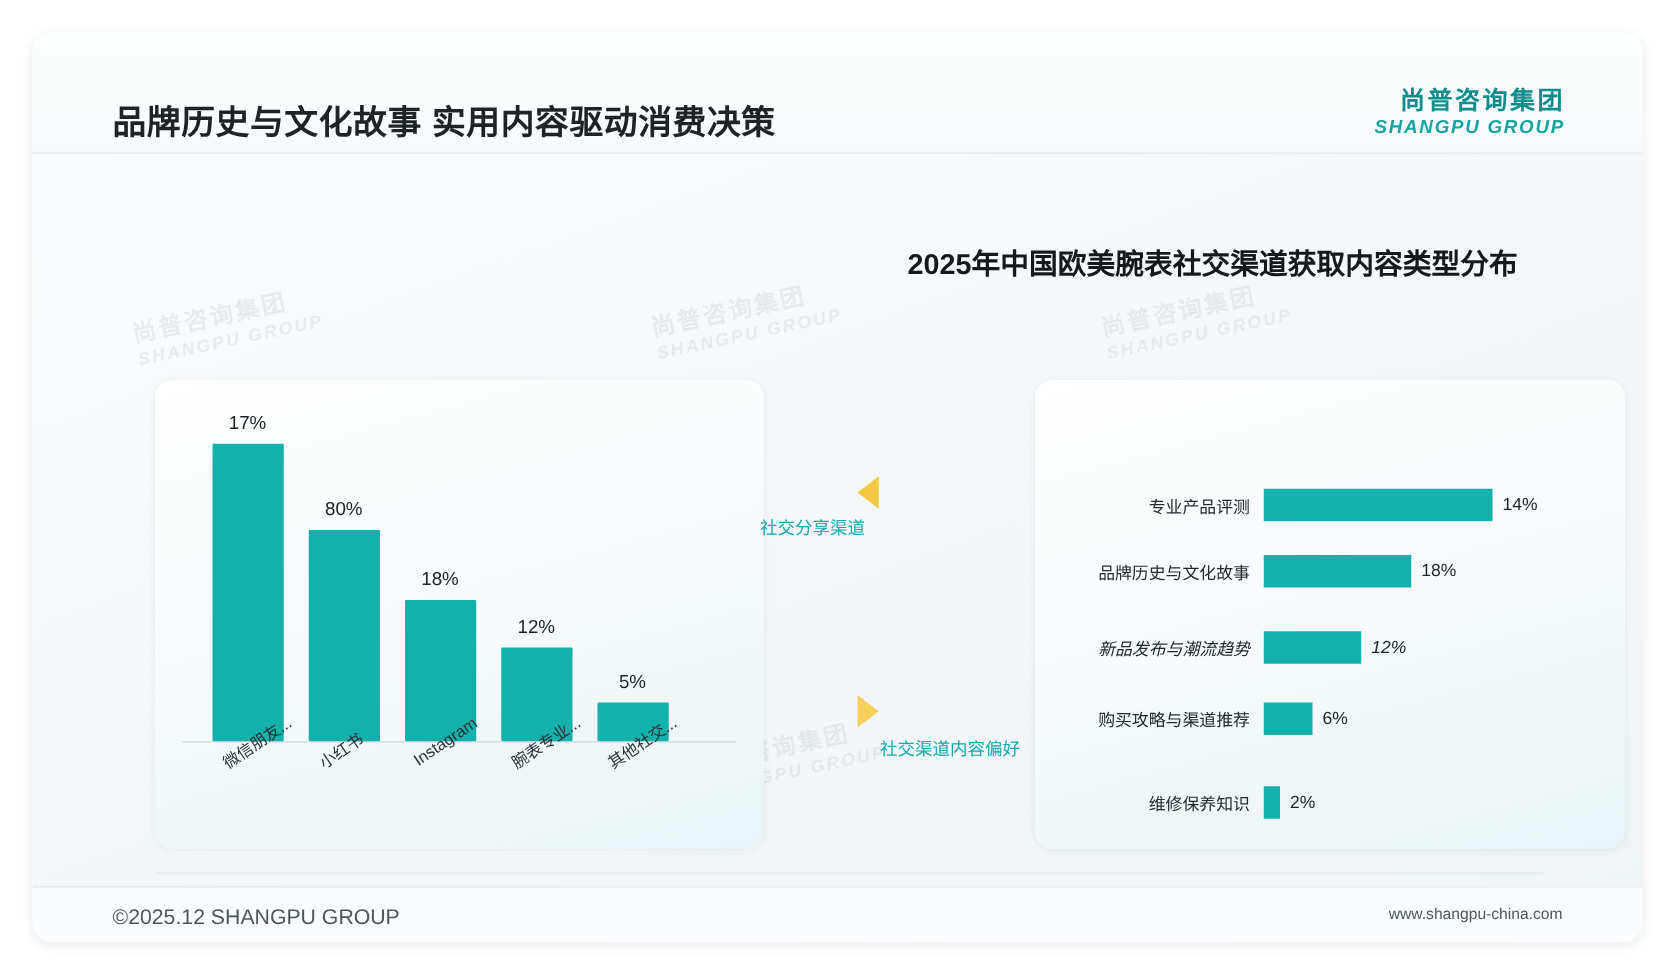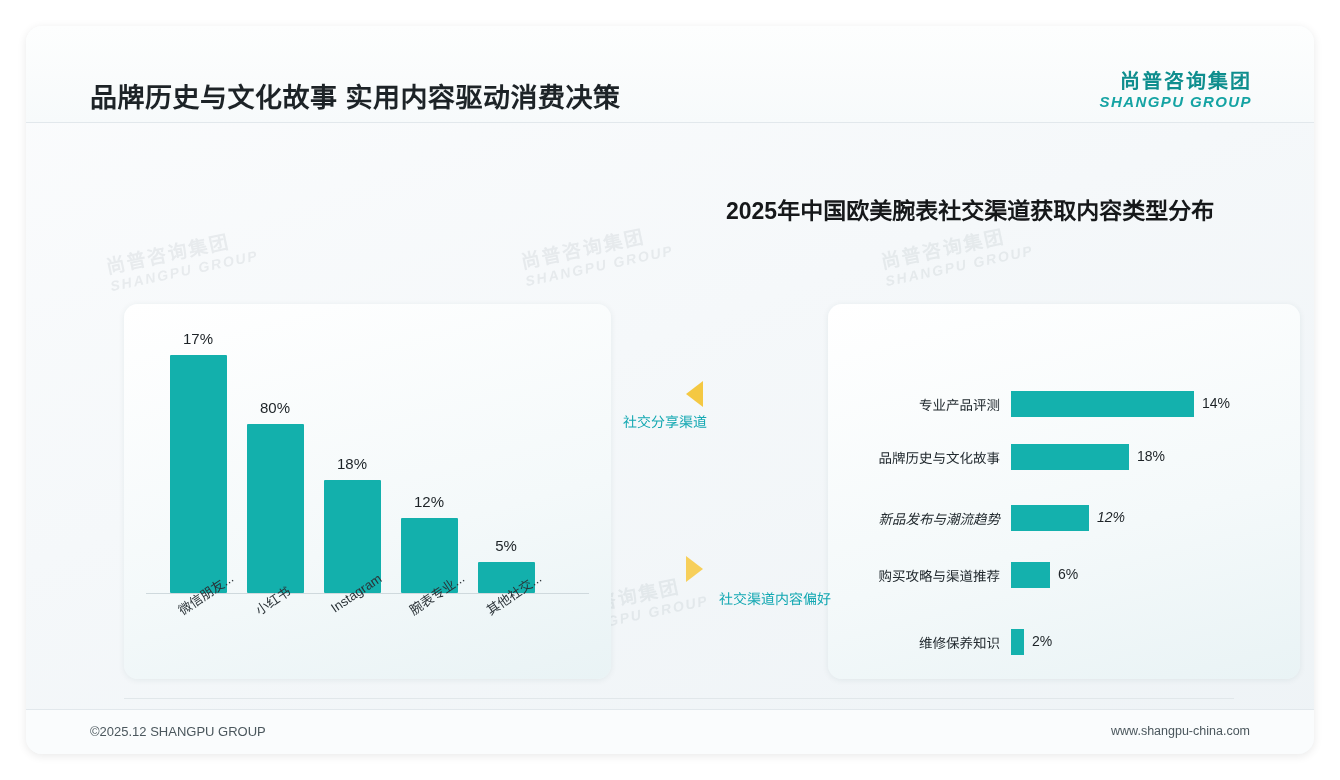--- a/index.html
+++ b/index.html
@@ -167,21 +167,20 @@
     border-top: 13px solid transparent;
     border-bottom: 13px solid transparent;
   }
   .tri-left  { border-right: 17px solid #f4c842; }
   .tri-right { border-left: 17px solid #f7cf5a; }
   .marker-text {
     position: absolute;
     font-size: 14px;
     color: #13a8b2;
     white-space: nowrap;
-    margin-left: 15px;
   }
 
   
   .note-sep {
     position: absolute;
     left: 98px;
     top: 672px;
     width: 1110px;
     height: 1px;
     background: #e1e7ea;
@@ -200,21 +199,21 @@
     bottom: 0;
     width: 100%;
     height: 44px;
     border-top: 1px solid #e2e8ec;
     background: #fafcfd;
   }
   .copyright {
     position: absolute;
     left: 64px;
     top: 14px;
-    font-size: 13px;
+    font-size: 17px;
     color: #4b575d;
     white-space: nowrap;
   }
   .site {
     position: absolute;
     right: 64px;
     top: 14px;
     font-size: 12.5px;
     color: #4b575d;
     white-space: nowrap;

